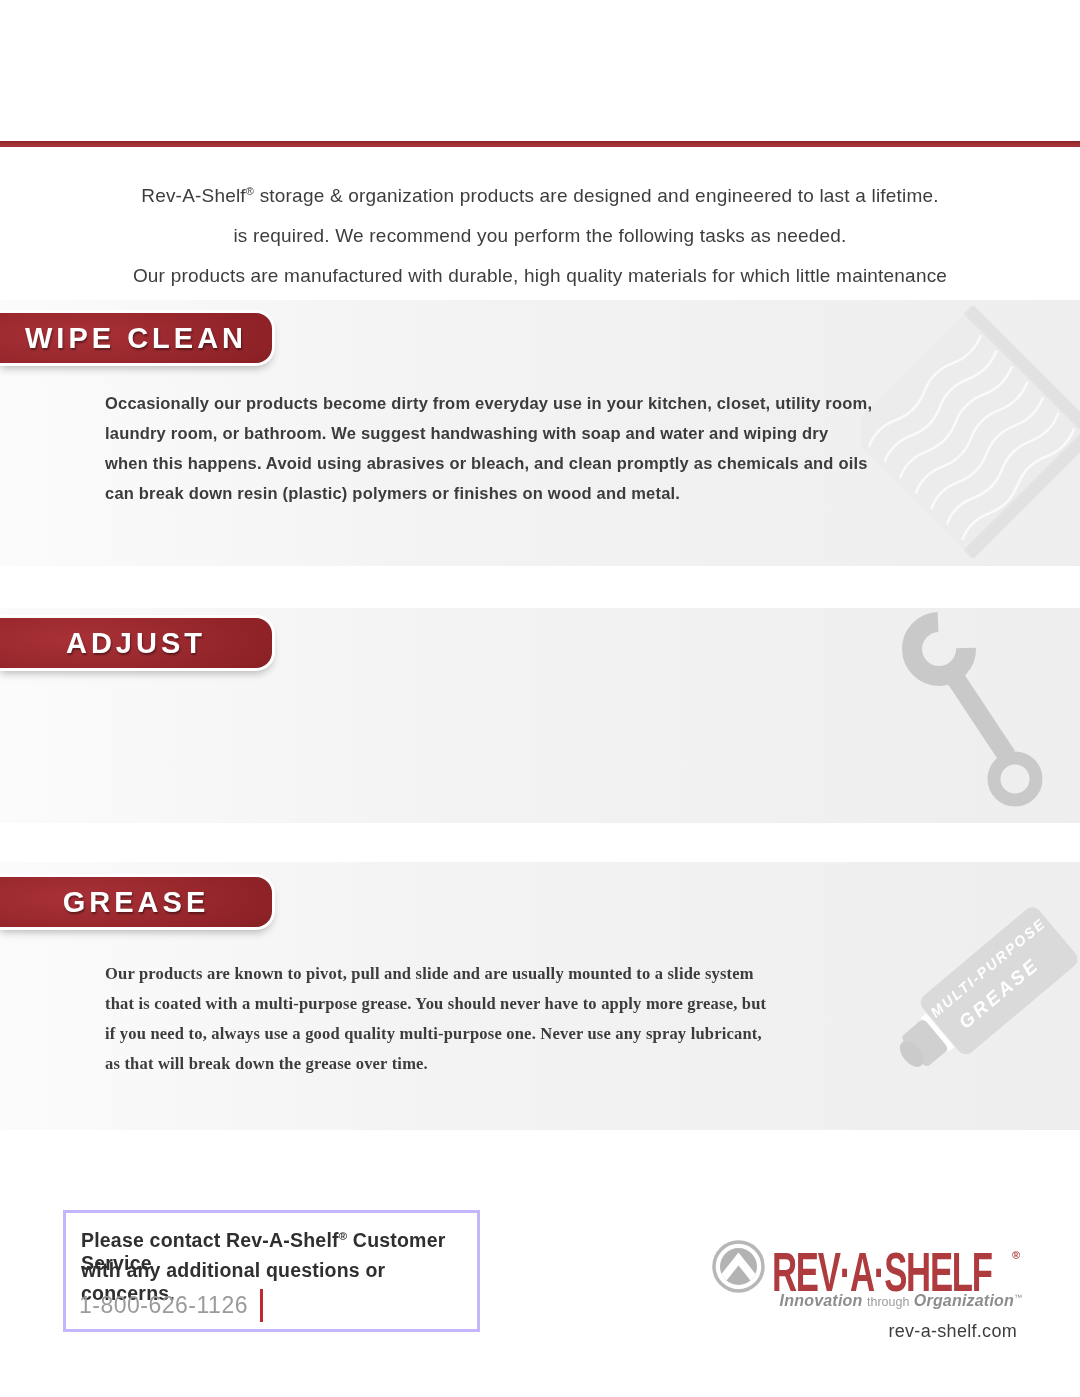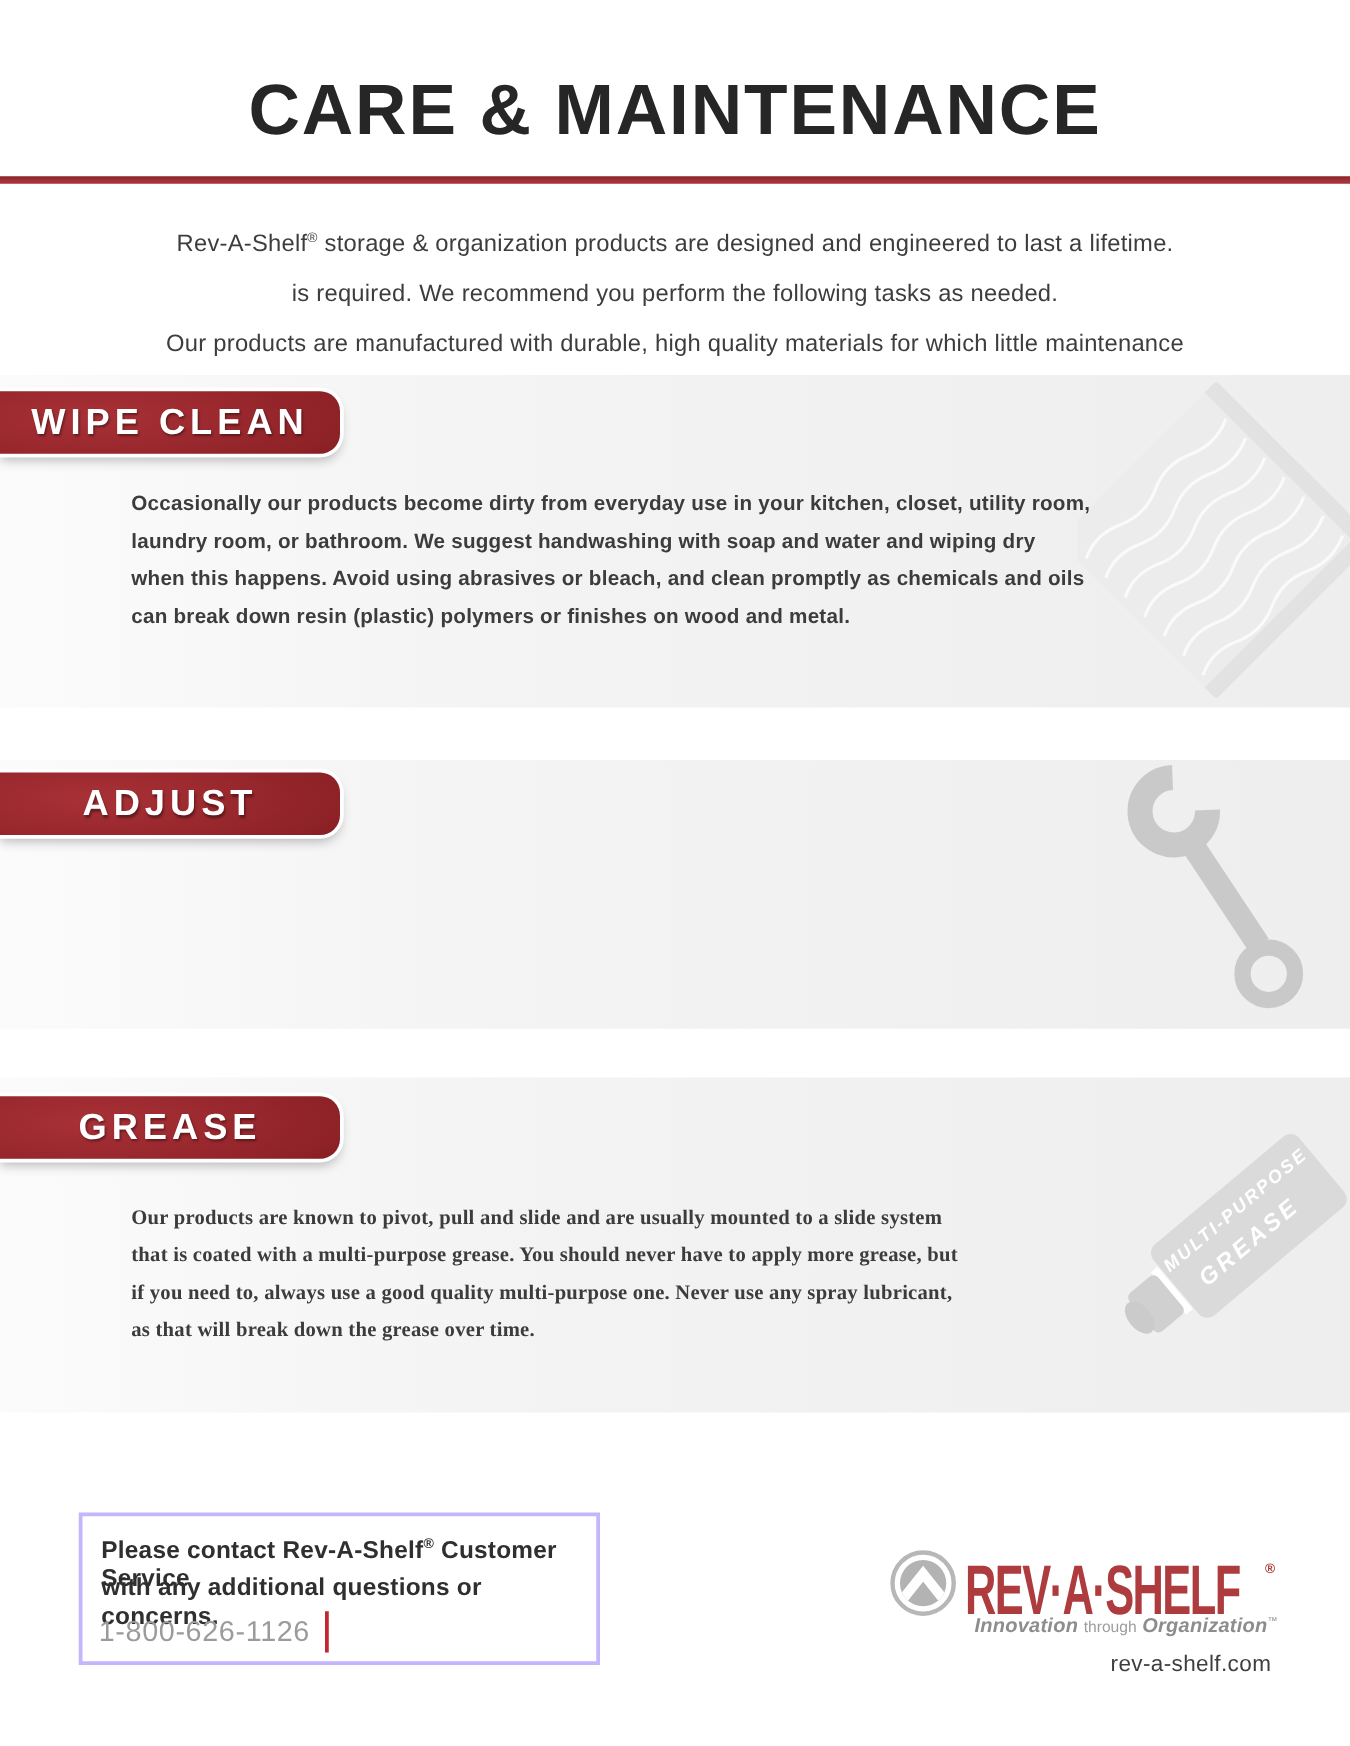--- a/index.html
+++ b/index.html
@@ -99,21 +99,20 @@
   .website{
     position:absolute;right:63px;top:1321px;margin:0;
     font-size:18px;font-weight:400;color:#3e3e3e;letter-spacing:.3px;
   }
 </style>
 </head>
 <body>
 
 <div class="page">
 
-  <h1 class="title">CARE &amp; MAINTENANCE</h1>
   <div class="rule"></div>
 
   <div class="intro">
     <div class="line"><span>Rev-A-Shelf</span><sup class="reg">®</sup><span> storage &amp; organization products are designed and engineered to last a lifetime.</span></div>
     <div class="line">is required. We recommend you perform the following tasks as needed.</div>
     <div class="line">Our products are manufactured with durable, high quality materials for which little maintenance</div>
   </div>
 
   <section class="band s0">
     <svg class="wm cloth" width="222" height="252" viewBox="0 0 222 252">

